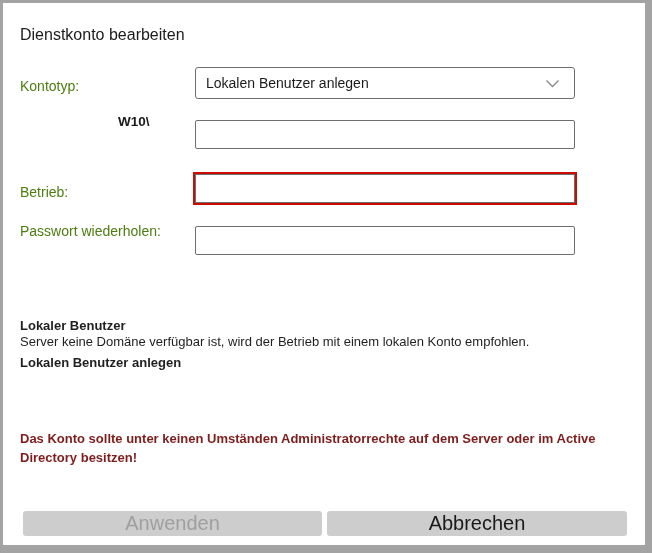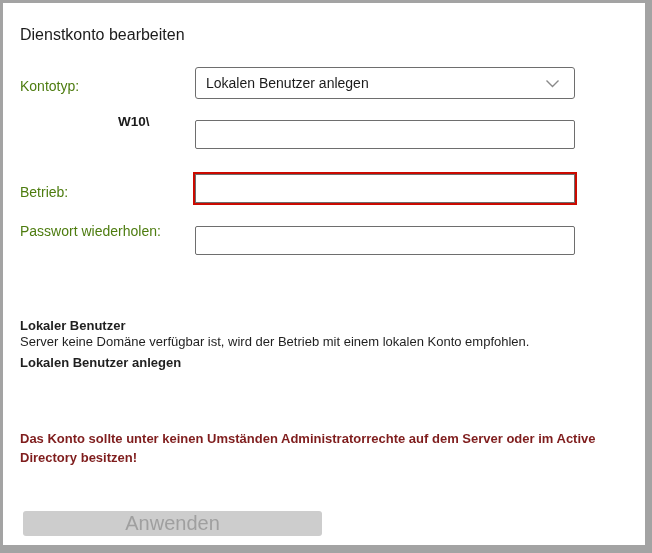--- a/index.html
+++ b/index.html
@@ -160,14 +160,15 @@
       <div class="info-body">Server keine Domäne verfügbar ist, wird der Betrieb mit einem lokalen Konto empfohlen.</div>
     </div>
     <div class="info-group">
       <div class="info-heading">Lokalen Benutzer anlegen</div>
     </div>
   </div>
 
   <div class="warning">Das Konto sollte unter keinen Umständen Administratorrechte auf dem Server oder im Active Directory besitzen!</div>
 
   <button class="btn" id="btn-anwenden" disabled="">Anwenden</button>
+  <button class="btn" id="btn-abbrechen">Abbrechen</button>
 
 </div>
 
 </body></html>

